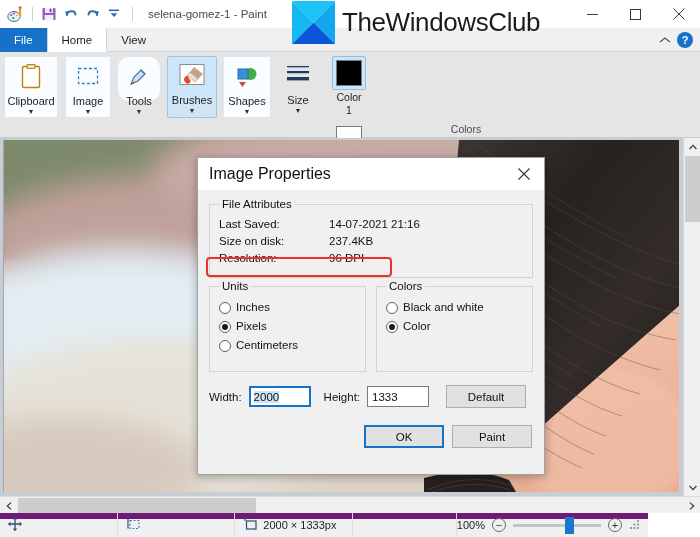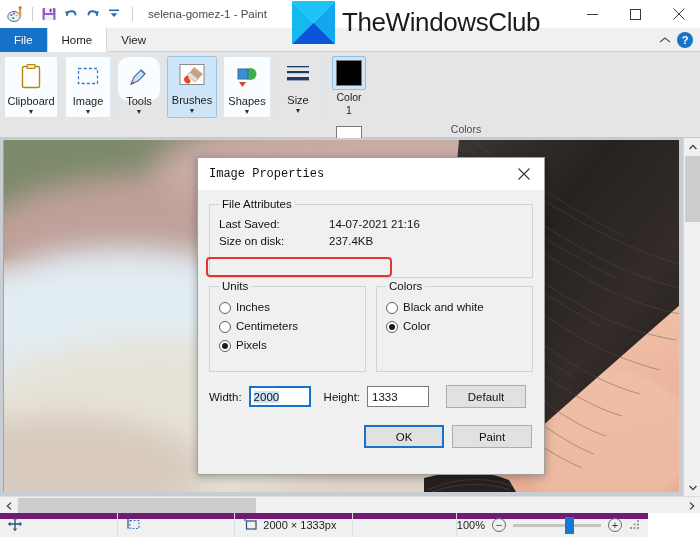--- a/index.html
+++ b/index.html
@@ -158,21 +158,21 @@
 
   
   .dialog {
     position: absolute; left: 197px; top: 157px; width: 348px; height: 318px;
     background: #f0f0f0; border: 1px solid #a0a0a0;
     box-shadow: 0 2px 9px rgba(0,0,0,.30);
     z-index: 60;
   }
   .dlg-title {
     height: 32px; background:#ffffff; display:flex; align-items:center;
-    padding-left: 11px; font-size: 12px; color:#111;font-family:Liberation Mono, monospace;
+    padding-left: 11px; font-size: 16px; color:#111;
   }
   .dlg-close { margin-left:auto; width:40px; height:32px; display:flex;align-items:center;justify-content:center;color:#333;}
   .dlg-body { padding: 8px 11px 0 11px; position:relative; }
 
   fieldset.gb {
     border: 1px solid #d2d2d2; margin:0; padding: 6px 9px 9px 9px; position:relative;
   }
   fieldset.gb legend { font-size: 11.5px; color:#111; padding: 0 3px; }
 
   .attr-row { display:flex; font-size:11.5px; line-height:17px; color:#111; }
@@ -738,39 +738,43 @@
         <legend>File Attributes</legend>
 
         <div class="attr-row">
           <span class="attr-k">Last Saved:</span>
           <span class="attr-v">14-07-2021 21:16</span>
         </div>
         <div class="attr-row">
           <span class="attr-k">Size on disk:</span>
           <span class="attr-v">237.4KB</span>
         </div>
+        <div class="attr-row">
+          <span class="attr-k">Resolution:</span>
+          <span class="attr-v">96 DPI</span>
+        </div>
 
         <span class="redbox" style="left:-4px; top:47px; width:186px; height:20px;"></span>
       </fieldset>
 
       <div class="two-col">
 
         <fieldset class="gb" style="height:92px;">
           <legend>Units</legend>
           <div class="radio-row">
             <span class="radio"></span>
             <span>Inches</span>
           </div>
           <div class="radio-row">
+            <span class="radio on"></span>
+            <span>Pixels</span>
+          </div>
+          <div class="radio-row">
             <span class="radio"></span>
             <span>Centimeters</span>
-          </div>
-          <div class="radio-row">
-            <span class="radio on"></span>
-            <span>Pixels</span>
           </div>
         </fieldset>
 
         <fieldset class="gb" style="height:92px;">
           <legend>Colors</legend>
           <div class="radio-row">
             <span class="radio"></span>
             <span>Black and white</span>
           </div>
           <div class="radio-row">

